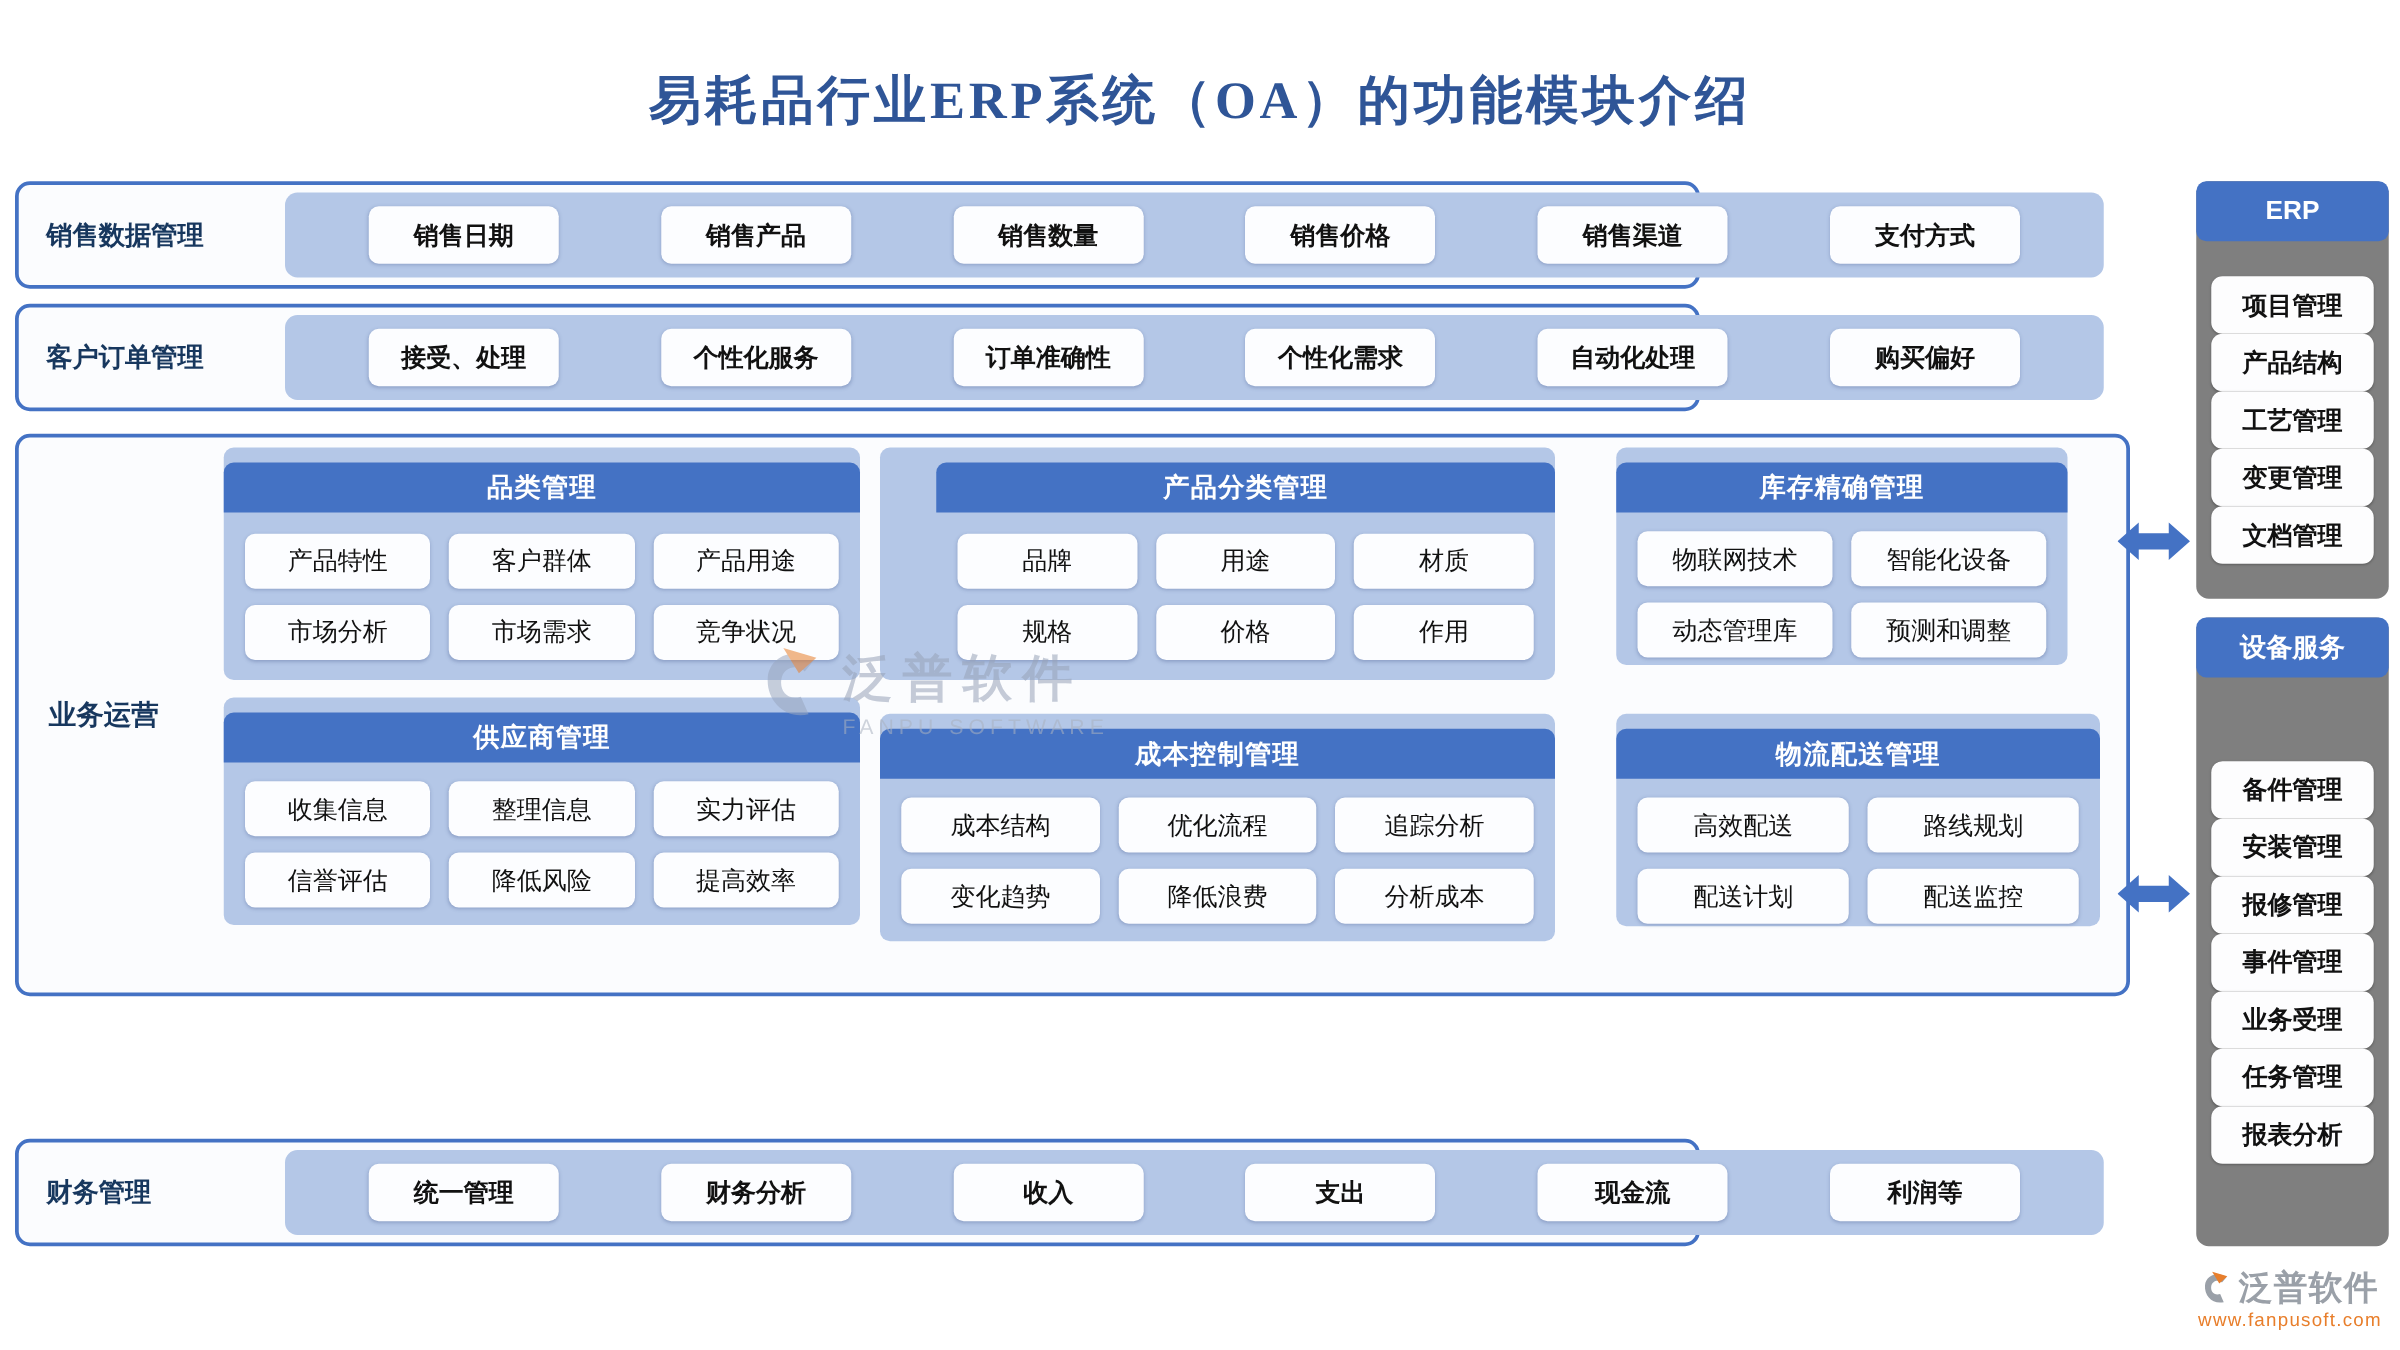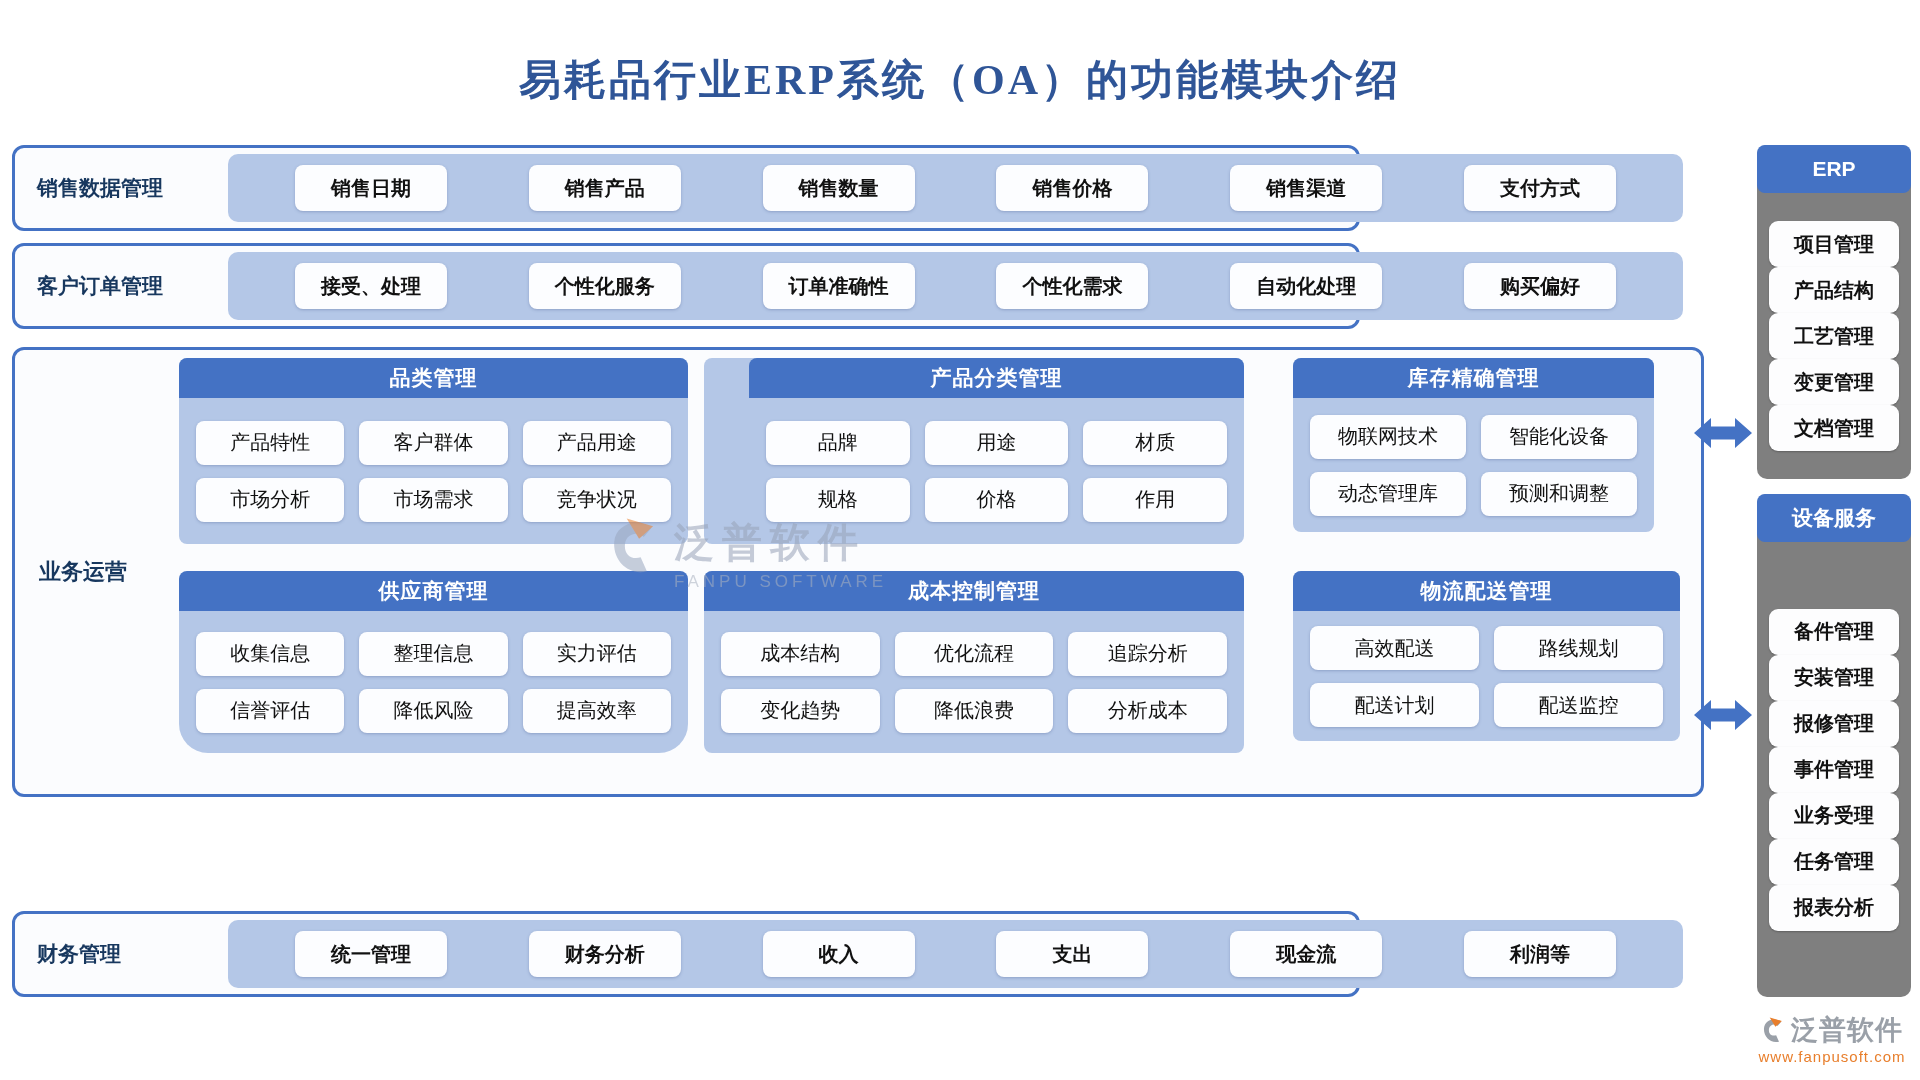--- a/index.html
+++ b/index.html
@@ -32,32 +32,32 @@
 
   
   #business{position:absolute; left:12px; top:347px; width:1692px; height:450px;
     border:3px solid var(--blue); border-radius:12px; background:var(--box-bg);}
   .biz-label{position:absolute; left:24px; top:50%; transform:translateY(-50%);
     font-size:22px; font-weight:bold; color:var(--label-navy);}
   .panel{position:absolute; background:var(--light-blue); border-radius:8px;
     display:flex; flex-direction:column;}
   .panel-header{flex:0 0 40px; background:var(--blue); border-radius:8px 8px 0 0;
     display:flex; align-items:center; justify-content:center;
-    color:#fff; font-weight:bold; font-size:21px; letter-spacing:1px;}
+    color:#fff; font-weight:bold; font-size:21px; letter-spacing:1px;margin-top:12px;}
   .panel-body{flex:1; display:grid; gap:13px 15px; padding:15px 17px; align-content:center;}
   .cols3{grid-template-columns:repeat(3,1fr);}
   .cols2{grid-template-columns:repeat(2,1fr);}
   .pbtn{background:var(--btn-bg); border-radius:8px; min-height:44px;
     display:flex; align-items:center; justify-content:center;
     font-size:20px; font-weight:normal; color:#111; white-space:nowrap;
     box-shadow:0 1px 3px rgba(70,90,140,.35); cursor:default;}
   #panel-category{left:164px; top:8px;   width:509px; height:186px;}
   #panel-classify{left:689px; top:8px;   width:540px; height:186px;padding-left:45px;}
   #panel-inventory{left:1278px; top:8px; width:361px; height:174px;}
-  #panel-supplier{left:164px; top:221px; width:509px; height:182px;border-radius:29px;}
+  #panel-supplier{left:164px; top:208px; width:509px; height:182px;}
   #panel-cost{left:689px; top:221px;     width:540px; height:182px;}
   #panel-logistics{left:1278px; top:221px; width:387px; height:170px;}
 
   
   .side-block{position:absolute; width:154px; background:var(--gray); border-radius:10px;
     display:flex; flex-direction:column;}
   #side-erp{left:1757px; top:145px; height:334px;}
   #side-device{left:1757px; top:494px; height:503px;}
   .side-header{flex:0 0 48px; background:var(--blue); border-radius:8px;
     display:flex; align-items:center; justify-content:center;

